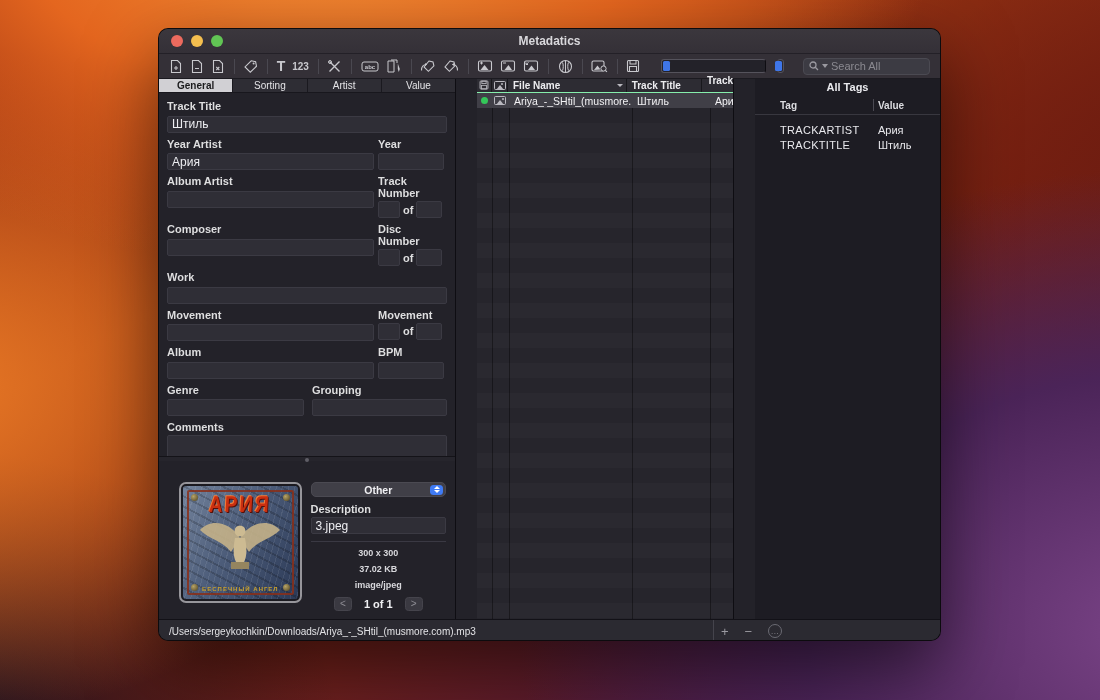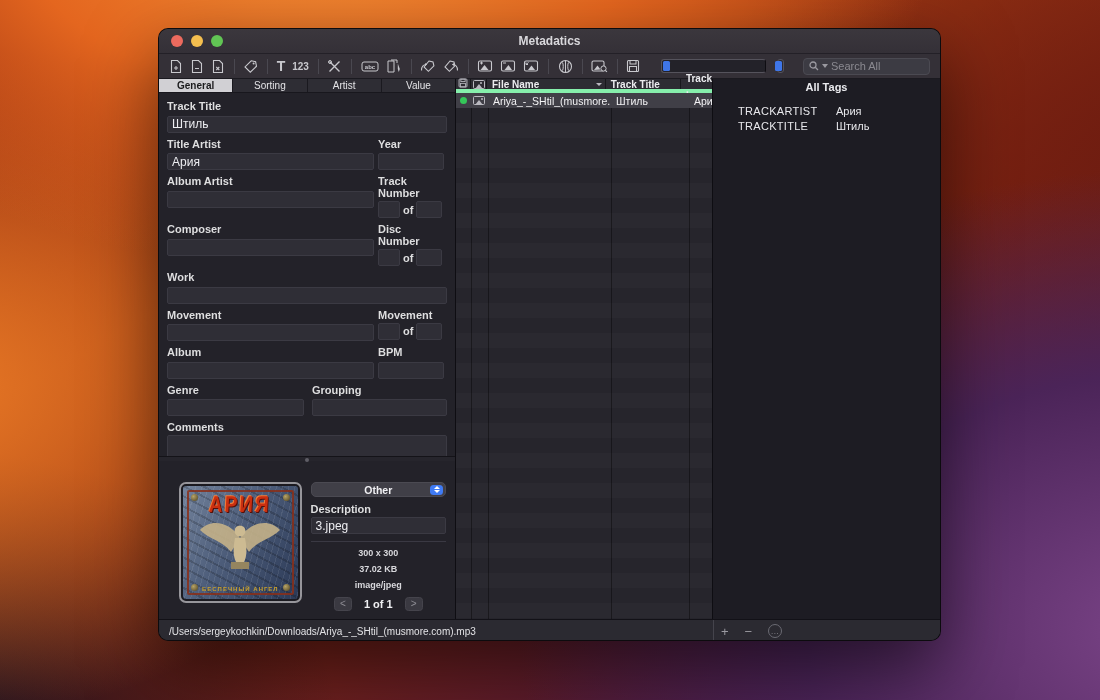--- a/index.html
+++ b/index.html
@@ -42,21 +42,21 @@
   .paneltgl{ width:17px; height:14px; border:1px solid #55535c; border-radius:3px; background:#2b2a31; position:relative; margin-left:4px;}
   .paneltgl::before{ content:""; position:absolute; top:1px; bottom:1px; width:7px; background:#3f76e8; border-radius:1.5px;}
   .paneltgl.left::before{ left:1px;} .paneltgl.right::before{ right:1px;}
   .search{ margin-left:12px; width:127px; height:17px; background:#3c3b43; border:1px solid #4b4a52;
     border-radius:4px; display:flex; align-items:center; padding:0 5px; gap:3px;}
   .search input{ flex:1; min-width:0; background:none; border:none; outline:none; color:#e8e8ec; font-size:11px; }
   .search input::placeholder{ color:#8b8a91;}
   .schev{ width:0; height:0; border-left:3px solid transparent; border-right:3px solid transparent; border-top:4px solid #9a99a0;}
 
   
-  .content{ display:flex; height:540px; }
+  .content{ display:flex; height:540px;gap:21px; }
 
   
   .left{ width:297px; background:#232229; border-right:1px solid #0e0d12; display:flex; flex-direction:column;}
   .tabbar{ height:14px; display:flex; background:#2e2d34; border-bottom:1px solid #18171d;}
   .tab{ flex:1; font-size:10px; text-align:center; line-height:14px; color:#e3e3e6; border-right:1px solid #1a191f;}
   .tab:last-child{ border-right:none;}
   .tab.sel{ background:#d1d0d4; color:#1b1b1d; font-weight:700;}
 
   .form{ flex:1; padding:2px 8px 0 8px; overflow:hidden;}
   .flabel{ display:block; font-size:11px; font-weight:700; color:#dededf; margin:5px 0 2px;}
@@ -102,21 +102,21 @@
   .desc-label{ font-size:11px; font-weight:700; color:#dededf; margin:6px 0 2px;}
   .artdiv{ border-top:1px solid #3a3943; margin-top:7px;}
   .meta{ text-align:center; font-size:9px; font-weight:700; color:#d8d8dc; margin-top:6px;}
   .pager{ display:flex; align-items:center; justify-content:center; gap:12px; margin-top:7px;}
   .pbtn{ width:18px; height:14px; background:#3a3941; border:1px solid #45444c; border-radius:3.5px;
     color:#8e8d94; font-size:10px; line-height:12px; text-align:center;}
   .pcount{ font-size:11px; font-weight:700; color:#f0f0f3;}
 
   
   .filelist{ width:257px; position:relative; background:#26252c; border-right:1px solid #0e0d12;}
-  .fl-header{ position:absolute; left:0; right:0; top:0; height:14px; background:#2d2c33; border-bottom:4px solid #86efac;
+  .fl-header{ position:absolute; left:0; right:0; top:0; height:14px; background:#2d2c33; border-bottom:1px solid #86efac;
     display:flex; align-items:center; font-size:10px; font-weight:700; color:#ececef;}
   .hcell{ position:relative; height:100%; display:flex; align-items:center; padding-left:5px; border-right:1px solid rgba(0,0,0,.45);}
   .hc1{ width:15px; padding-left:2px;} .hc2{ width:17px; padding-left:2px;}
   .hc3{ width:123px; justify-content:space-between; padding-right:3px;}
   .hc4{ width:78px;} .hc5{ flex:1; border-right:none;}
   .hchev{ width:0;height:0;border-left:3px solid transparent;border-right:3px solid transparent;border-top:3.5px solid #b9b8bf;}
   .fl-body{ position:absolute; left:0; right:0; top:14px; bottom:0;
     background:repeating-linear-gradient(180deg,#2a2930 0 15px, #26252c 15px 30px);}
   .colline{ position:absolute; top:0; bottom:0; width:1px; background:rgba(0,0,0,.38);}
   .cl1{ left:15px;} .cl2{ left:32px;} .cl3{ left:155px;} .cl4{ left:233px;}
@@ -333,21 +333,21 @@
           <div class="tab">Artist</div>
           <div class="tab">Value</div>
         </div>
 
         <div class="form">
           <label class="flabel">Track Title</label>
           <input class="fin" value="Штиль" style="">
 
           <div class="frow">
             <div class="col-main">
-              <label class="flabel">Title Artist</label>
+              <label class="flabel">Year Artist</label>
               <input class="fin" value="Ария" style="">
             </div>
             <div class="col-side">
               <label class="flabel">Year</label>
               <input class="fin" style="">
             </div>
           </div>
 
           <div class="frow">
             <div class="col-main">
@@ -510,20 +510,25 @@
               </div>
             <div class="rc rc3">Ariya_-_SHtil_(musmore....</div>
             <div class="rc rc4">Штиль</div>
             <div class="rc rc5">Ария</div>
           </div>
         </div>
       </div>
 
       <div class="tags">
         <div class="tp-title">All Tags</div>
+        <div class="tp-header">
+          <span class="tcol">Tag</span>
+          <span class="tp-vline"></span>
+          <span class="vcol">Value</span>
+        </div>
         <div class="tp-rows">
           <div class="tp-row">
             <span class="t">TRACKARTIST</span>
             <span class="v">Ария</span>
           </div>
           <div class="tp-row">
             <span class="t">TRACKTITLE</span>
             <span class="v">Штиль</span>
           </div>
         </div>

